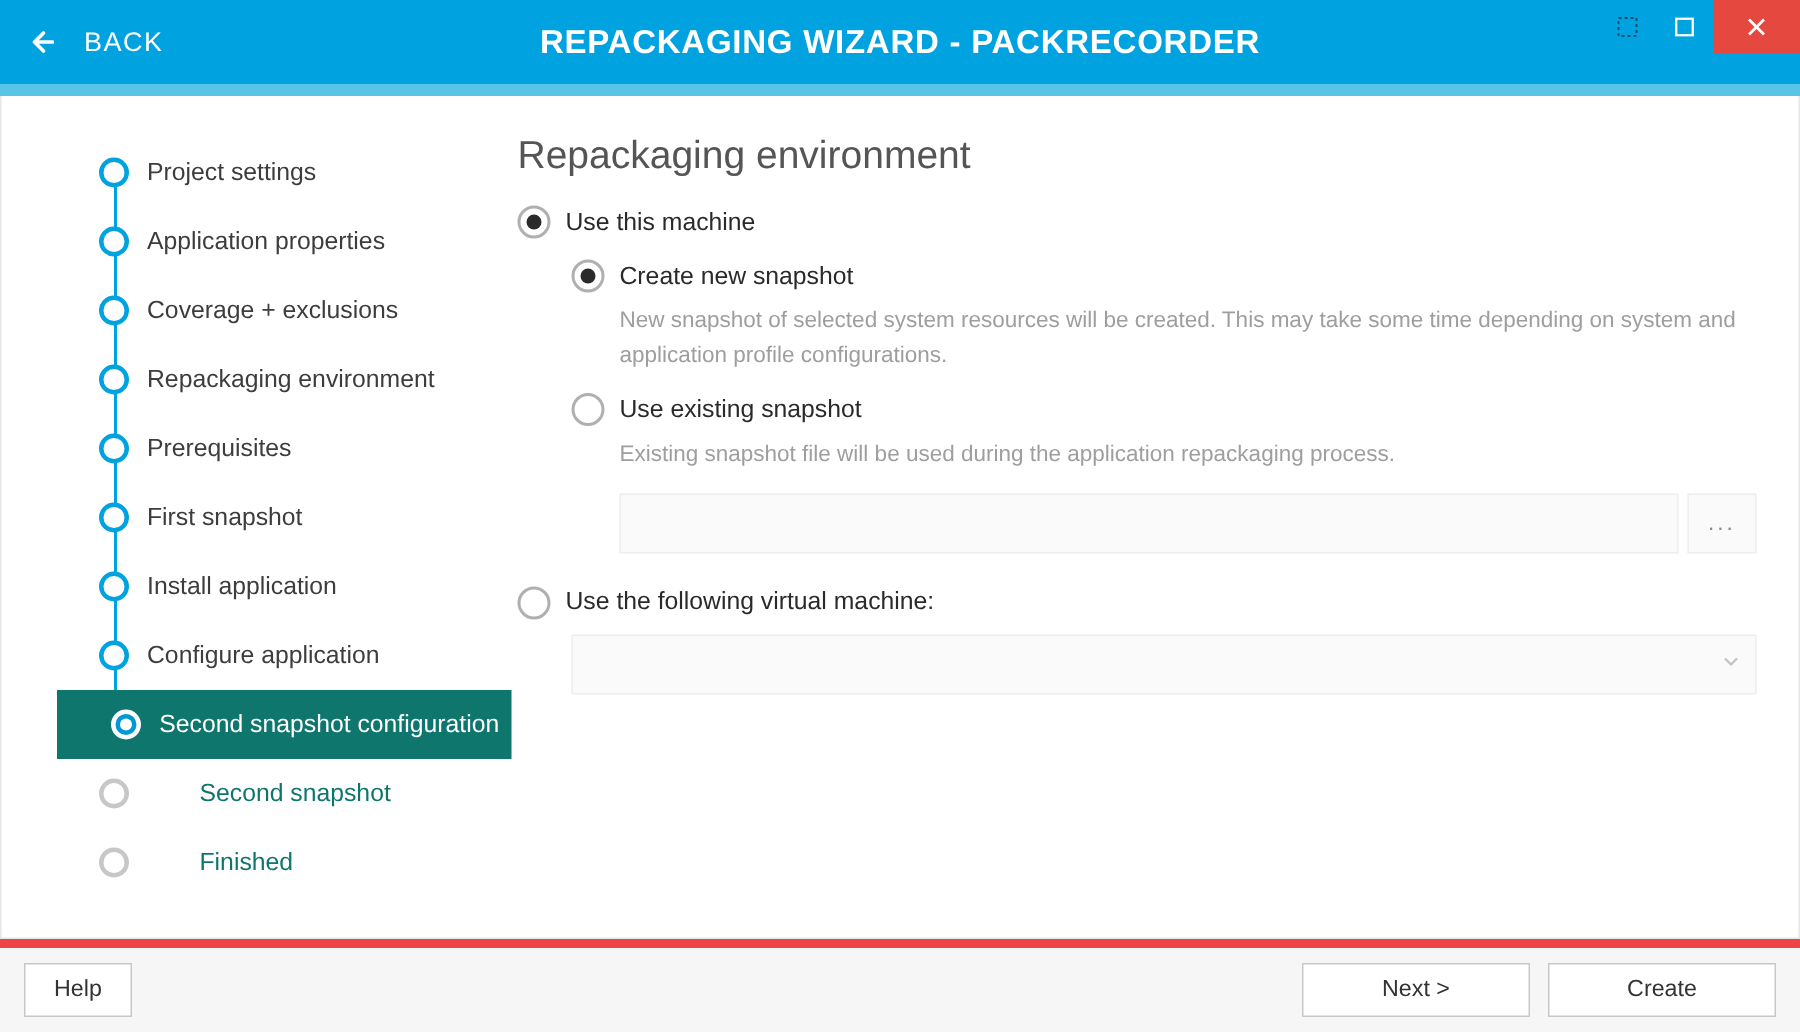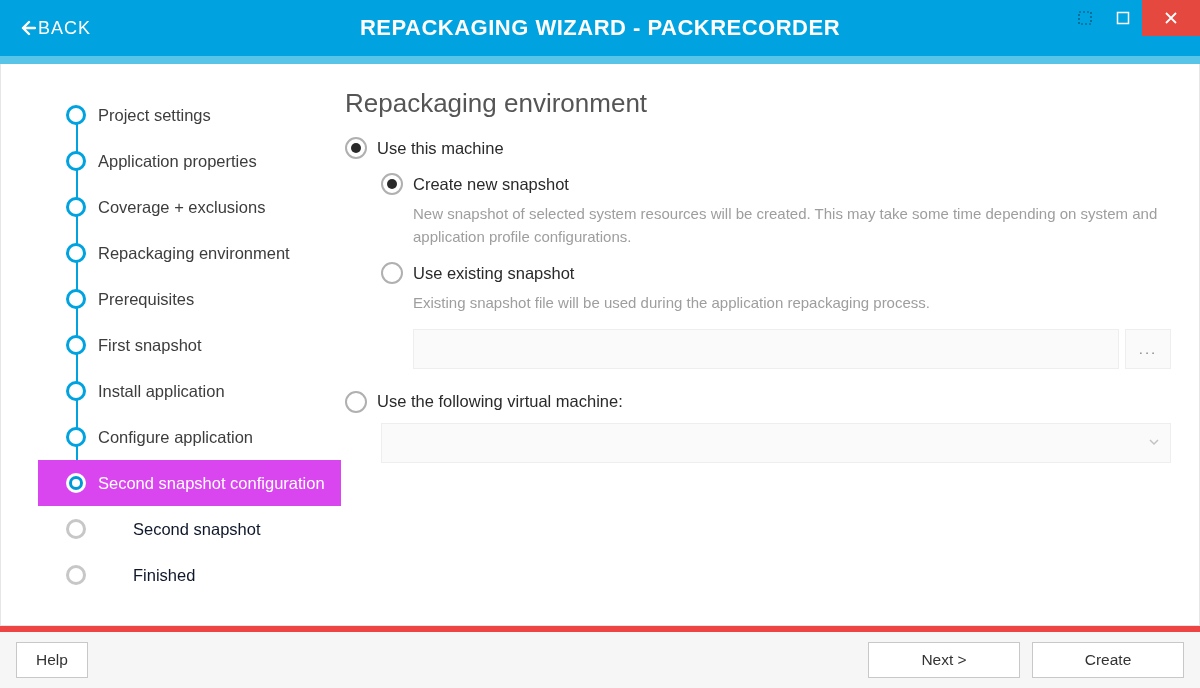--- a/index.html
+++ b/index.html
@@ -23,21 +23,21 @@
       width: 100%;
       background: #00a3e0;
       display: flex;
       align-items: center;
       position: relative;
       color: #fff;
     }
     .back-area {
       display: flex;
       align-items: center;
-      gap: 2px;
+      gap: 20px;
       padding-left: 18px;
       cursor: pointer;
     }
     .back-arrow svg {
       display: block;
     }
     .back-label {
       font-size: 18px;
       letter-spacing: 1px;
     }
@@ -120,37 +120,38 @@
       position: absolute;
       inset: 3px;
       border-radius: 50%;
     }
     .step-label {
       margin-left: 12px;
       font-size: 16.5px;
       color: #3d3d3d;
     }
     .step.active {
-      background: #d946ef;
+      background: #0f766e;
+      justify-content: center;
     }
     .step.active .step-label {
       color: #fff;
     }
     .step.active .bullet {
       border-color: #fff;
       background: #0099d8;
     }
     .step.active .bullet-inner {
       background: #fff;
     }
     .step.pending .bullet {
       border-color: #c7c7c7;
     }
     .step.pending .step-label {
-      color: #0f172a;
+      color: #0f766e;
       margin-left: 47px;
     }
     
     .main {
       flex: 1;
       padding: 24px 28px 0 4px;
     }
     .page-heading {
       font-size: 26px;
       font-weight: 400;

